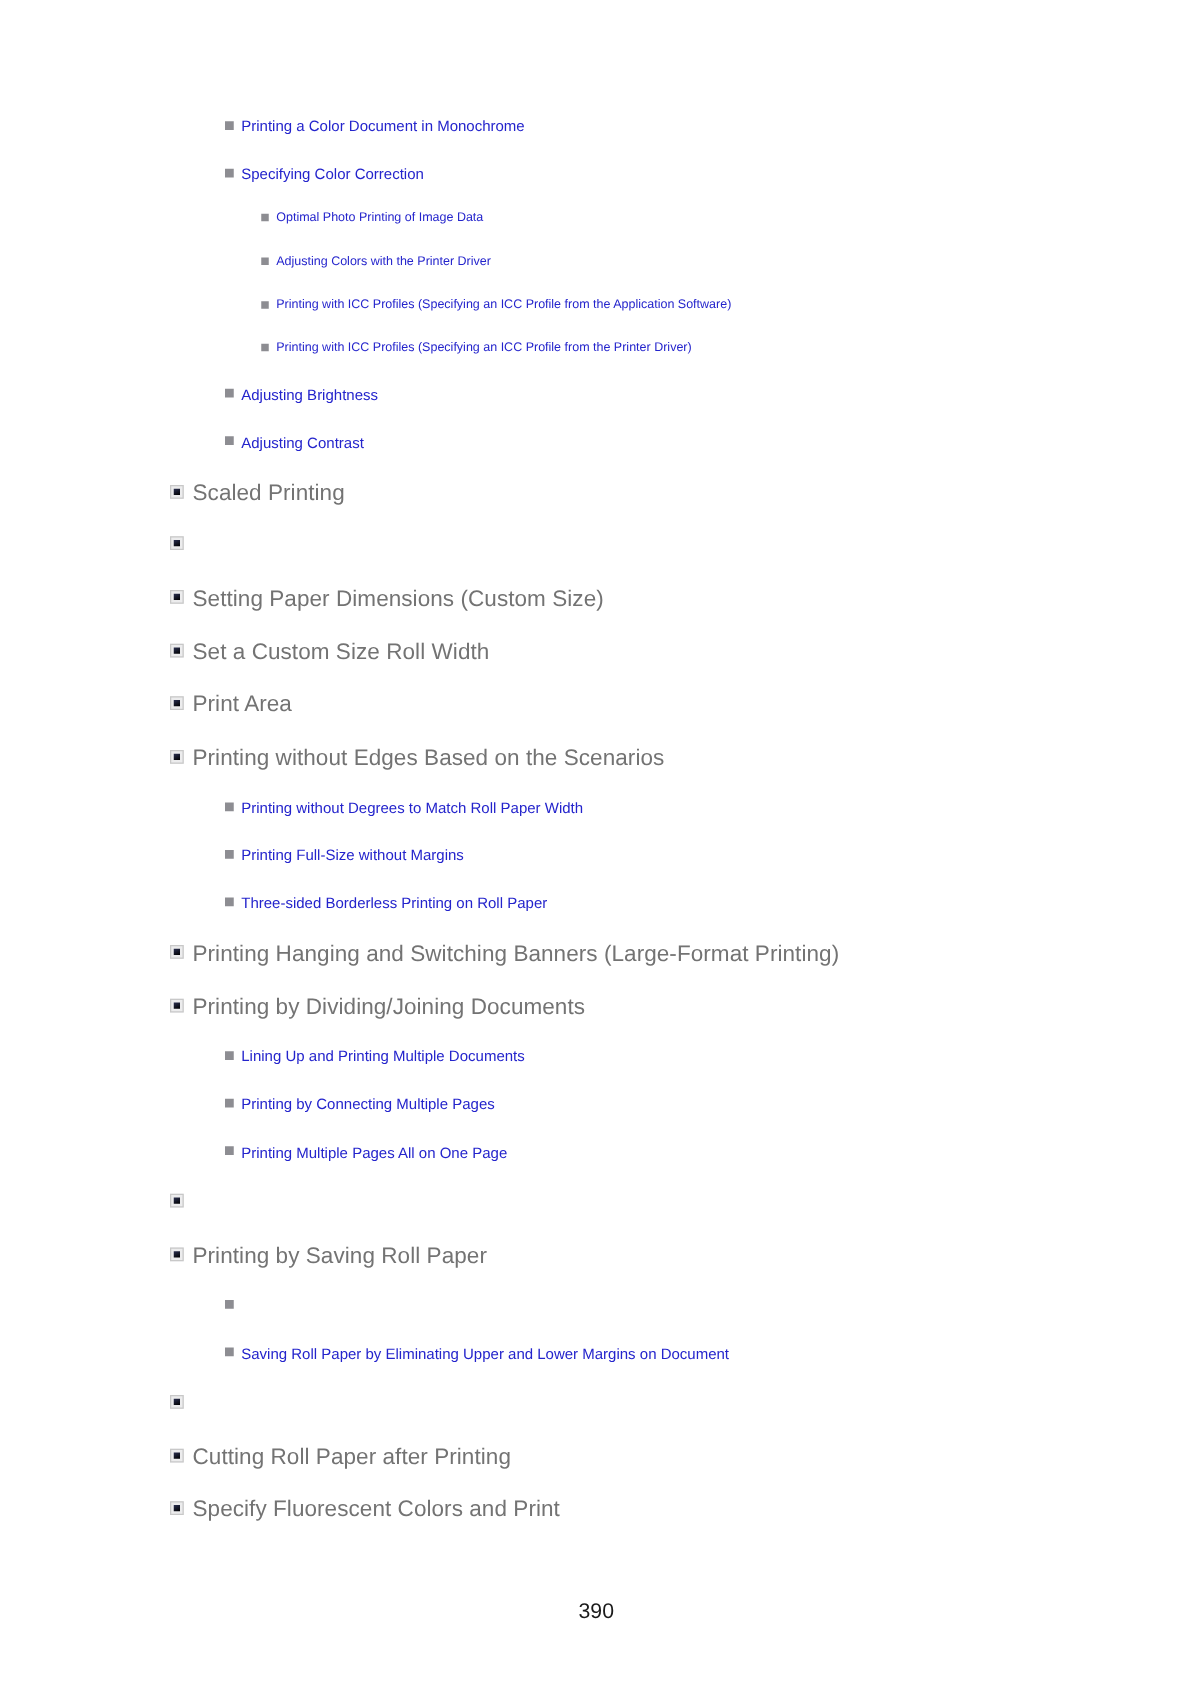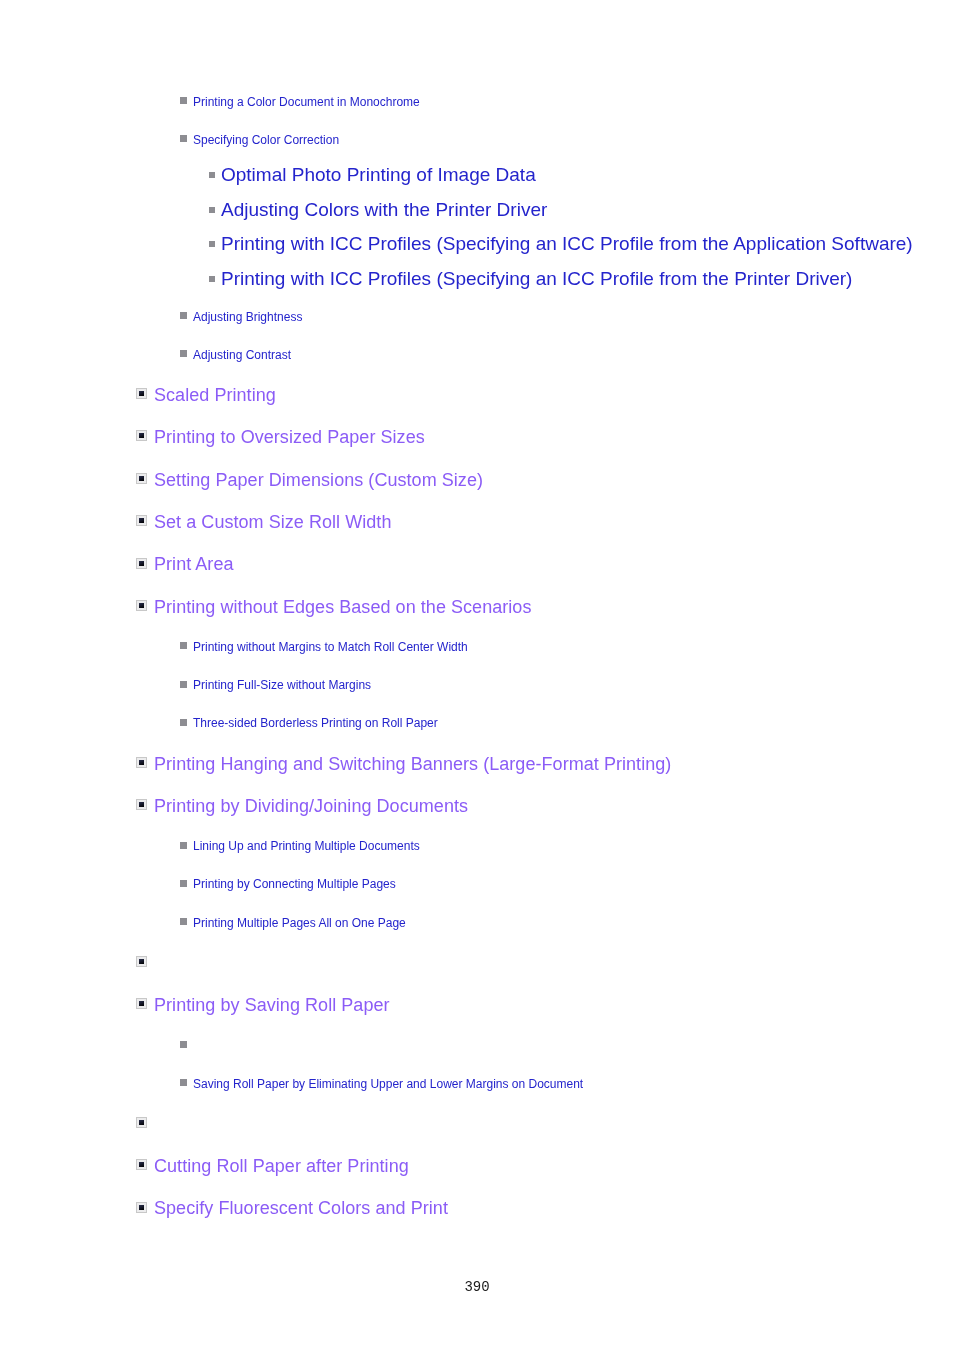--- a/index.html
+++ b/index.html
@@ -53,21 +53,21 @@
     content: "";
     position: absolute;
     left: 2px;
     top: 2px;
     width: 5px;
     height: 5px;
     background: linear-gradient(155deg, #2b3050 0%, #171a2c 45%, #000000 100%);
   }
   .lvl1 .label {
     font-size: 18px;
-    color: #8b5cf6;
+    color: #737373;
     letter-spacing: 0.05px;
     vertical-align: middle;
   }
 
   
   .lvl2 {
     padding-left: 180px;
     height: 38.1px;
     line-height: 38.1px;
   }
@@ -89,56 +89,56 @@
     height: 34.6px;
     line-height: 34.6px;
   }
   .lvl3 .bullet {
     width: 6px;
     height: 6px;
     background: #8d8d92;
     margin-right: 6px;
   }
   .lvl3 .label {
-    font-size: 19px;
+    font-size: 10px;
     color: #2424cc;
     vertical-align: middle;
   }
 
   
   #page-number {
     position: absolute;
     left: 0;
     top: 1279px;
     width: 954px;
     text-align: center;
-    font-family: Liberation Mono, monospace;
-    font-size: 14px;
+    font-family: Liberation Sans, sans-serif;
+    font-size: 17px;
     color: #1a1a1a;
   }
 </style>
 </head>
 <body>
 
 <div id="toc">
     <div class="item lvl2" style="position: absolute; left: 0px; top: 82px; width: 954px;"><span class="bullet"></span><span class="label">Printing a Color Document in Monochrome</span></div>
     <div class="item lvl2" style="position: absolute; left: 0px; top: 120.1px; width: 954px;"><span class="bullet"></span><span class="label">Specifying Color Correction</span></div>
     <div class="item lvl3" style="position: absolute; left: 0px; top: 158.2px; width: 954px;"><span class="bullet"></span><span class="label">Optimal Photo Printing of Image Data</span></div>
     <div class="item lvl3" style="position: absolute; left: 0px; top: 192.8px; width: 954px;"><span class="bullet"></span><span class="label">Adjusting Colors with the Printer Driver</span></div>
     <div class="item lvl3" style="position: absolute; left: 0px; top: 227.4px; width: 954px;"><span class="bullet"></span><span class="label">Printing with ICC Profiles (Specifying an ICC Profile from the Application Software)</span></div>
     <div class="item lvl3" style="position: absolute; left: 0px; top: 262px; width: 954px;"><span class="bullet"></span><span class="label">Printing with ICC Profiles (Specifying an ICC Profile from the Printer Driver)</span></div>
     <div class="item lvl2" style="position: absolute; left: 0px; top: 296.6px; width: 954px;"><span class="bullet"></span><span class="label">Adjusting Brightness</span></div>
     <div class="item lvl2" style="position: absolute; left: 0px; top: 334.7px; width: 954px;"><span class="bullet"></span><span class="label">Adjusting Contrast</span></div>
     <div class="item lvl1" style="position: absolute; left: 0px; top: 372.8px; width: 954px;"><span class="bullet"></span><span class="label">Scaled Printing</span></div>
-    <div class="item lvl1" style="position: absolute; left: 0px; top: 415.2px; width: 954px;"><span class="bullet"></span><span class="label">Printing to Oversized Paper Sizes</span></div>
+    <div class="item lvl1" style="position: absolute; left: 0px; top: 415.2px; width: 954px;"><span class="bullet"></span></div>
     <div class="item lvl1" style="position: absolute; left: 0px; top: 457.6px; width: 954px;"><span class="bullet"></span><span class="label">Setting Paper Dimensions (Custom Size)</span></div>
     <div class="item lvl1" style="position: absolute; left: 0px; top: 500px; width: 954px;"><span class="bullet"></span><span class="label">Set a Custom Size Roll Width</span></div>
     <div class="item lvl1" style="position: absolute; left: 0px; top: 542.4px; width: 954px;"><span class="bullet"></span><span class="label">Print Area</span></div>
     <div class="item lvl1" style="position: absolute; left: 0px; top: 584.8px; width: 954px;"><span class="bullet"></span><span class="label">Printing without Edges Based on the Scenarios</span></div>
-    <div class="item lvl2" style="position: absolute; left: 0px; top: 627.2px; width: 954px;"><span class="bullet"></span><span class="label">Printing without Margins to Match Roll Center Width</span></div>
+    <div class="item lvl2" style="position: absolute; left: 0px; top: 627.2px; width: 954px;"><span class="bullet"></span><span class="label">Printing without Degrees to Match Roll Paper Width</span></div>
     <div class="item lvl2" style="position: absolute; left: 0px; top: 665.3px; width: 954px;"><span class="bullet"></span><span class="label">Printing Full-Size without Margins</span></div>
     <div class="item lvl2" style="position: absolute; left: 0px; top: 703.4px; width: 954px;"><span class="bullet"></span><span class="label">Three-sided Borderless Printing on Roll Paper</span></div>
     <div class="item lvl1" style="position: absolute; left: 0px; top: 741.5px; width: 954px;"><span class="bullet"></span><span class="label">Printing Hanging and Switching Banners (Large-Format Printing)</span></div>
     <div class="item lvl1" style="position: absolute; left: 0px; top: 783.9px; width: 954px;"><span class="bullet"></span><span class="label">Printing by Dividing/Joining Documents</span></div>
     <div class="item lvl2" style="position: absolute; left: 0px; top: 826.3px; width: 954px;"><span class="bullet"></span><span class="label">Lining Up and Printing Multiple Documents</span></div>
     <div class="item lvl2" style="position: absolute; left: 0px; top: 864.4px; width: 954px;"><span class="bullet"></span><span class="label">Printing by Connecting Multiple Pages</span></div>
     <div class="item lvl2" style="position: absolute; left: 0px; top: 902.5px; width: 954px;"><span class="bullet"></span><span class="label">Printing Multiple Pages All on One Page</span></div>
     <div class="item lvl1" style="position: absolute; left: 0px; top: 940.6px; width: 954px;"><span class="bullet"></span></div>
     <div class="item lvl1" style="position: absolute; left: 0px; top: 983px; width: 954px;"><span class="bullet"></span><span class="label">Printing by Saving Roll Paper</span></div>
     <div class="item lvl2" style="position: absolute; left: 0px; top: 1025.4px; width: 954px;"><span class="bullet"></span></div>

